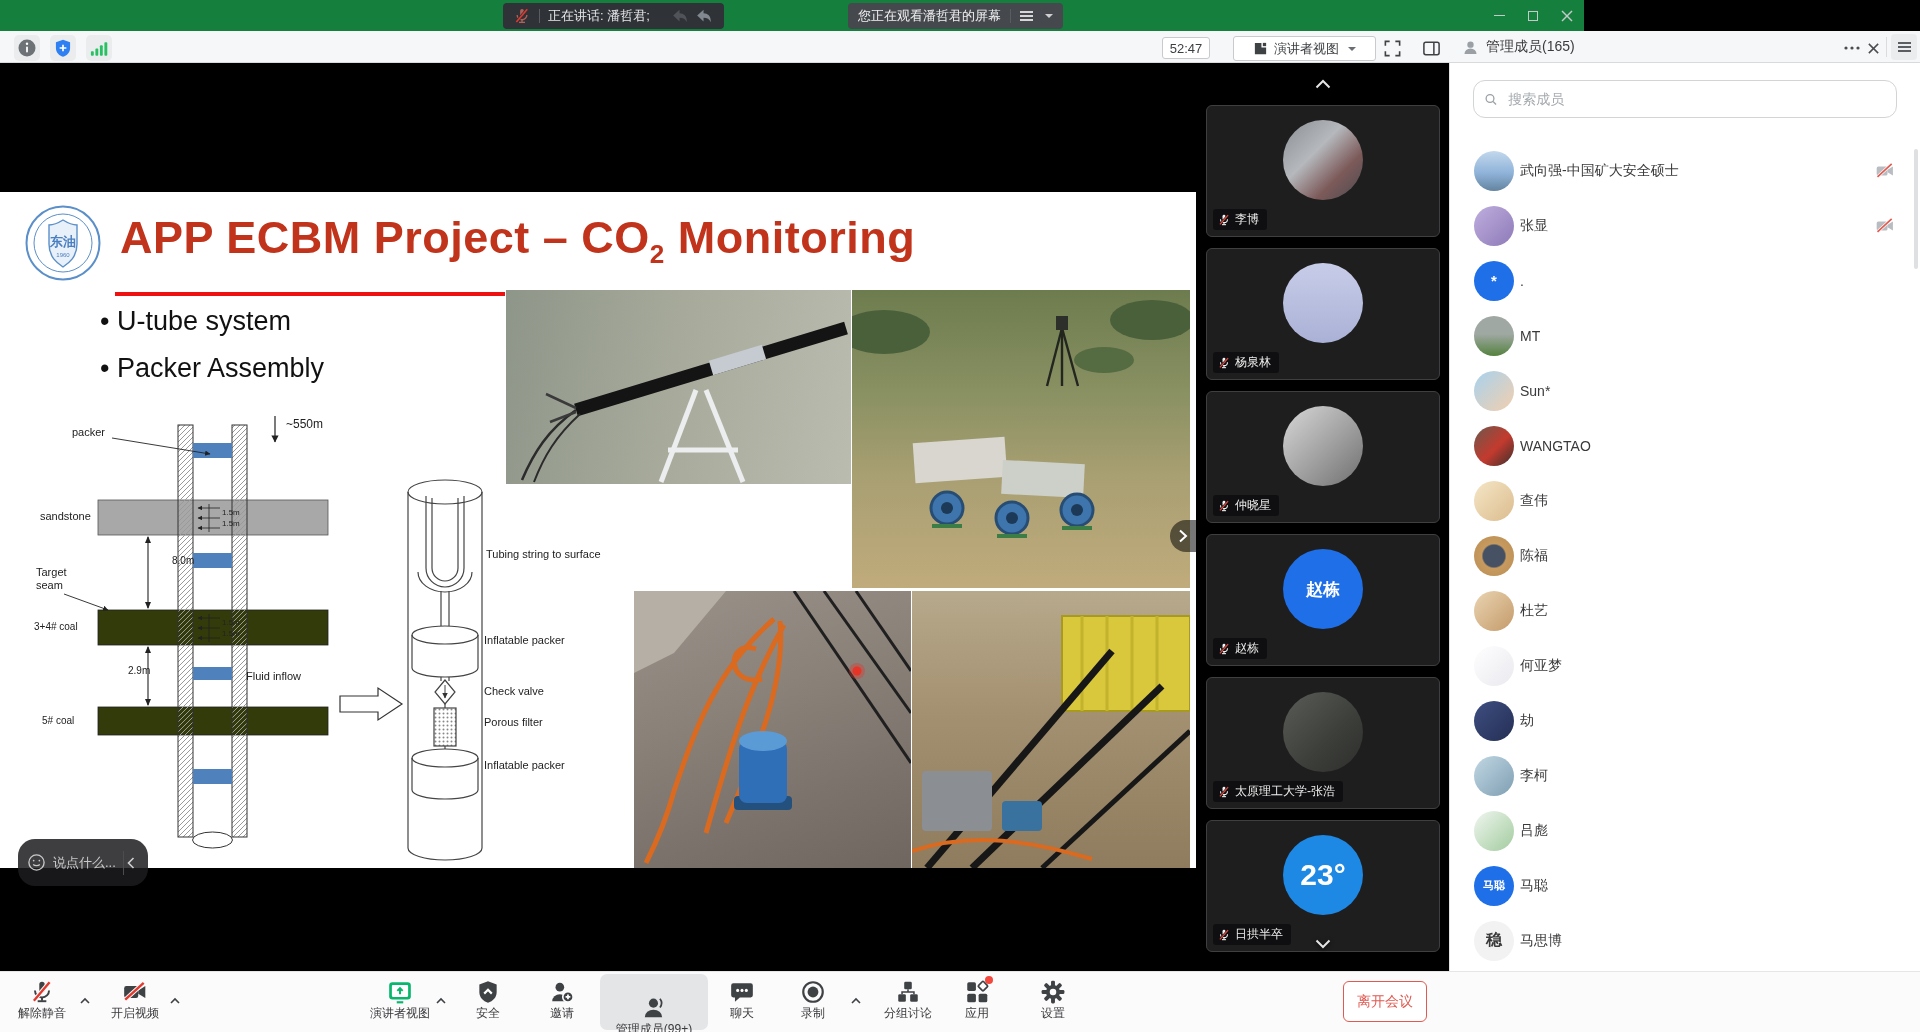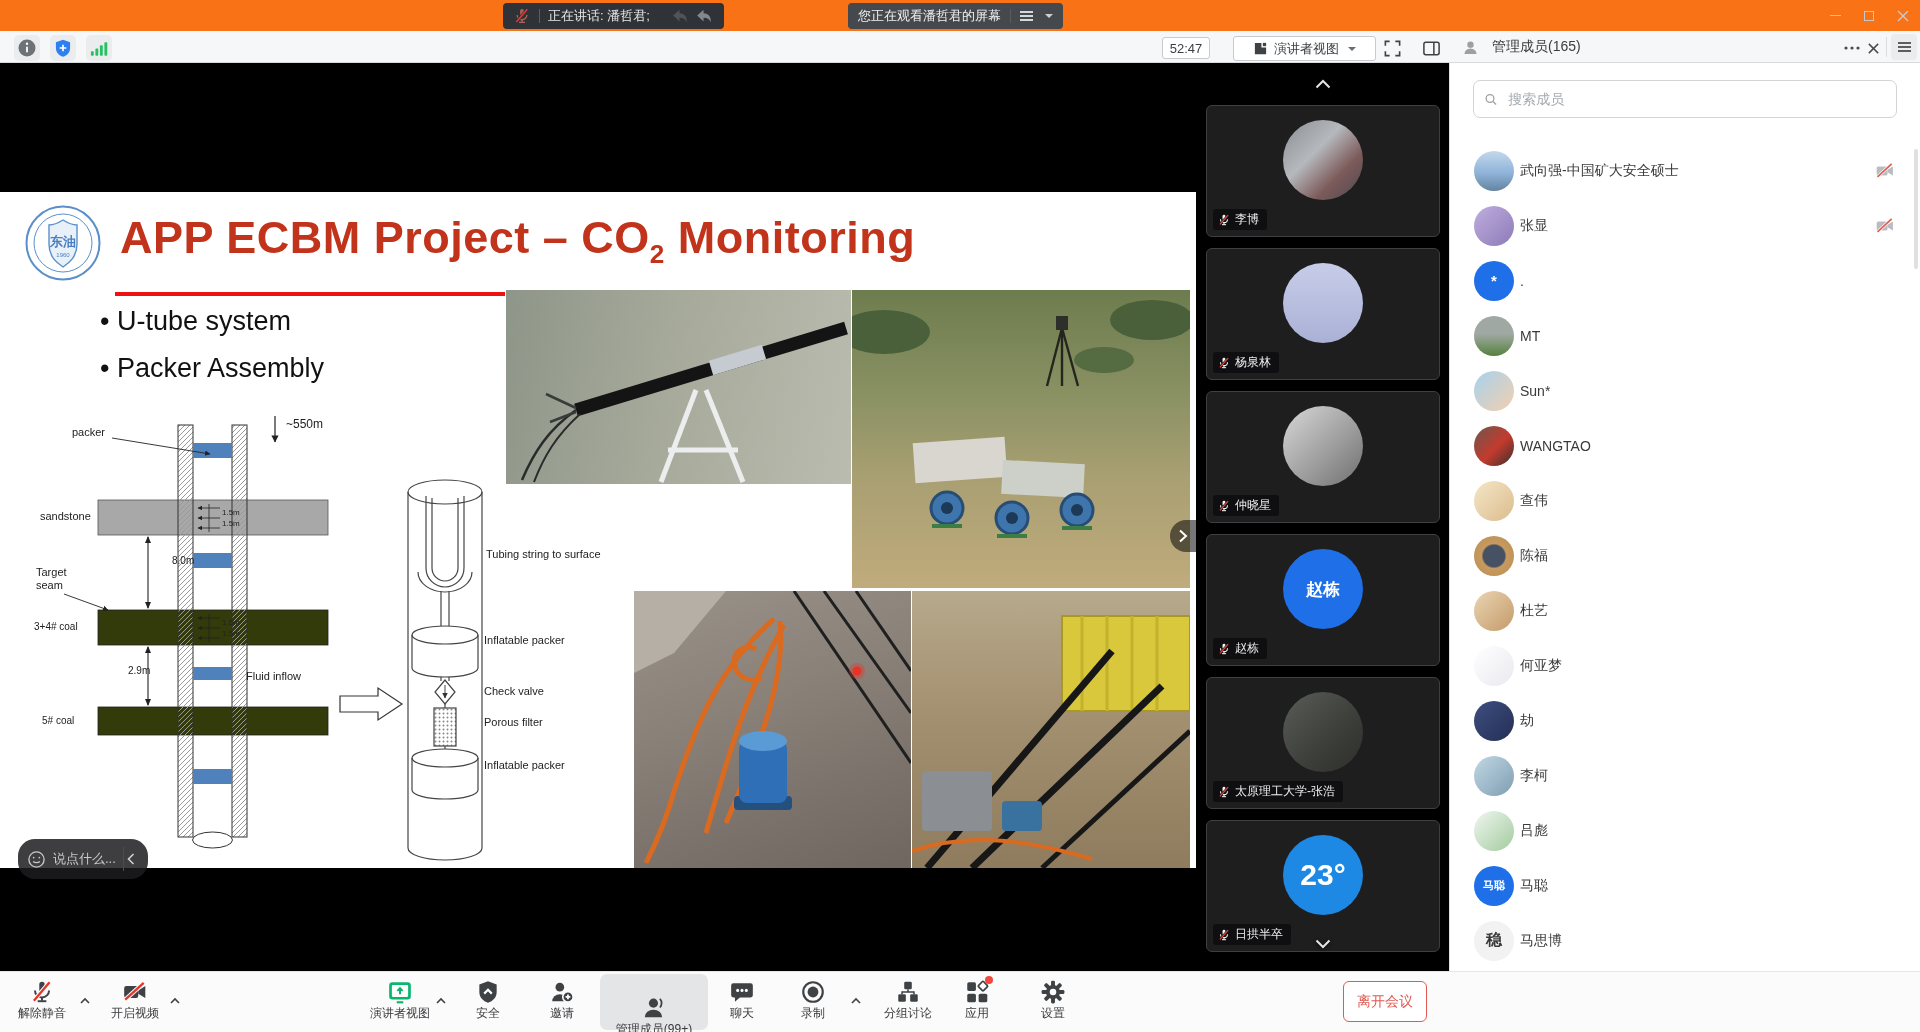--- a/index.html
+++ b/index.html
@@ -1,20 +1,20 @@
 <!DOCTYPE html>
 <html><head>
 <meta charset="utf-8">
 <style>
   html,body{margin:0;padding:0;background:#000;}
   *{box-sizing:border-box;font-family:"Liberation Sans",sans-serif;}
   .app{position:relative;width:1920px;height:1032px;background:#000;overflow:hidden;}
 
   
-  .titlebar{position:absolute;left:0;top:0;width:1920px;height:31px;background:#f97316;}
+  .titlebar{position:absolute;left:0;top:0;width:1584px;height:31px;background:#15803d;}
   .pill{position:absolute;top:3px;height:26px;border-radius:4px;display:flex;align-items:center;}
   .pill1{left:503px;background:#2f3236;padding:0 10px;gap:8px;}
   .pill1 .sp-label{color:#e6e7e9;font-size:13px;white-space:nowrap;}
   .vdiv{width:1px;height:14px;background:#595d61;}
   .pill-arrows{display:flex;gap:4px;margin-left:12px;}
   .pill2{left:848px;background:#45484c;padding:0 10px;gap:9px;}
   .pill2 .watch-label{color:#f0f0f1;font-size:13px;white-space:nowrap;}
   .burger{display:flex;flex-direction:column;gap:2.5px;}
   .burger i{display:block;width:13px;height:1.6px;background:#d6d7d9;}
   .caret{width:0;height:0;border-left:4px solid transparent;border-right:4px solid transparent;border-top:4px solid #cfcfcf;margin-left:3px;}
@@ -22,57 +22,57 @@
   .winbtn{width:34px;height:31px;display:flex;align-items:center;justify-content:center;}
   .minbar{width:11px;height:1.6px;background:#c6c9cb;}
   .maxsq{width:10px;height:10px;border:1.4px solid #c6c9cb;}
 
   
   .topbar{position:absolute;left:0;top:31px;width:1920px;height:32px;background:#f6f7f8;border-bottom:1px solid #d9dadc;}
   .tb-ic{position:absolute;top:4px;width:26px;height:26px;border-radius:5px;background:#ebecee;display:flex;align-items:center;justify-content:center;}
   .timer{position:absolute;left:1162px;top:6px;width:48px;height:22px;border:1px solid #c8cacd;border-radius:3px;background:#fff;font-size:13px;color:#3c3f42;text-align:center;line-height:21px;}
   .viewbtn{position:absolute;left:1233px;top:5px;height:25px;border:1px solid #c8cacd;border-radius:3px;background:#fff;display:flex;align-items:center;padding:0 19px;gap:6px;font-size:13px;color:#3c3f42;}
   .icbtn{position:absolute;top:6px;width:22px;height:22px;display:flex;align-items:center;justify-content:center;}
-  .panel-head{position:absolute;left:1462px;top:0;height:32px;display:flex;align-items:center;gap:13px;font-size:14px;color:#3c3c3e;}
+  .panel-head{position:absolute;left:1462px;top:0;height:32px;display:flex;align-items:center;gap:7px;font-size:14px;color:#3c3c3e;}
   .hdiv{position:absolute;left:1886px;top:6px;width:1px;height:20px;background:#dcdcde;}
   .menu-btn{position:absolute;left:1891px;top:3px;width:26px;height:26px;border-radius:4px;background:#ebecee;display:flex;align-items:center;justify-content:center;}
 
   
   .content{position:absolute;left:0;top:63px;width:1196px;height:908px;background:#000;}
   .slide{position:absolute;left:0;top:129px;width:1196px;height:676px;background:#fff;overflow:hidden;}
   .logo{position:absolute;left:24px;top:12px;width:78px;height:78px;}
   .s-title{position:absolute;left:120px;top:20px;font-size:45px;font-weight:bold;color:#c1331b;white-space:nowrap;letter-spacing:0.5px;}
   .s-title sub{font-size:0.58em;}
   .underline{position:absolute;left:115px;top:100px;width:390px;height:4px;background:#ee1111;}
   .bullets{position:absolute;left:100px;top:106px;margin:0;padding:0;list-style:none;}
   .bullets li{font-size:27px;color:#111;line-height:47px;}
   .bullets li::before{content:"•  ";}
   .photo{position:absolute;overflow:hidden;}
   .p1{left:506px;top:98px;width:345px;height:194px;background:linear-gradient(100deg,#8e9689 0%,#a8ab9c 50%,#b9bcae 100%);}
   .p2{left:852px;top:98px;width:338px;height:298px;background:linear-gradient(180deg,#6d7c4e 0%,#8a9163 35%,#a89f72 62%,#c0ab7c 100%);}
   .p3{left:634px;top:399px;width:277px;height:277px;background:linear-gradient(160deg,#9a938a 0%,#8a8179 40%,#6e665f 100%);}
   .p4{left:912px;top:399px;width:278px;height:277px;background:linear-gradient(180deg,#b7a98c 0%,#a39070 45%,#8f7c5e 100%);}
   .photo svg{position:absolute;left:0;top:0;}
   .nav-next{position:absolute;left:1170px;top:457px;width:26px;height:32px;border-radius:16px 0 0 16px;background:rgba(8,8,8,.55);display:flex;align-items:center;justify-content:center;}
-  .chatbar{position:absolute;left:18px;top:776px;height:40px;border-radius:17px;background:rgba(28,28,30,.85);display:flex;align-items:center;padding:14px 9px;gap:7px;}
+  .chatbar{position:absolute;left:18px;top:776px;height:47px;border-radius:17px;background:rgba(28,28,30,.85);display:flex;align-items:center;padding:14px 9px;gap:7px;}
   .chatbar .ph{color:#c9c9c9;font-size:13px;white-space:nowrap;}
   .chat-collapse{display:flex;align-items:center;justify-content:center;width:16px;height:24px;border-left:1px solid #4c4c4e;}
 
   
   .strip{position:absolute;left:1196px;top:63px;width:253px;height:908px;background:#000;overflow:hidden;}
   .chev-up{position:absolute;left:119px;top:12px;}
   .chev-down{position:absolute;left:119px;top:872px;filter:drop-shadow(0 1px 2px rgba(0,0,0,.8));}
   .tiles{position:absolute;left:10px;top:42px;display:flex;flex-direction:column;gap:11px;}
   .tile{width:234px;height:132px;background:#1e1e1f;border:1px solid #3f3f41;border-radius:6px;position:relative;padding-left:44px;}
   .t-av{position:absolute;left:50%;top:14px;transform:translateX(-50%);width:80px;height:80px;border-radius:50%;display:flex;align-items:center;justify-content:center;color:#fff;font-weight:bold;overflow:hidden;}
   .t-label{position:absolute;left:6px;bottom:6px;background:rgba(12,12,14,.78);border-radius:3px;padding:2px 8px 2px 4px;display:flex;align-items:center;gap:4px;color:#ececec;font-size:12px;white-space:nowrap;}
 
   
   .panel{position:absolute;left:1449px;top:63px;width:471px;height:969px;background:#fff;border-left:1px solid #e2e2e4;}
-  .search{position:absolute;left:23px;top:17px;width:424px;height:38px;border:1px solid #d3d4d6;border-radius:7px;display:flex;align-items:center;padding:0 10px;gap:8px;background:#fff;}
+  .search{position:absolute;left:23px;top:17px;width:424px;height:38px;border:1px solid #d3d4d6;border-radius:12px;display:flex;align-items:center;padding:0 10px;gap:8px;background:#fff;}
   .search input{border:none;outline:none;font-size:14px;color:#333;width:100%;background:transparent;}
   .search input::placeholder{color:#a6abb0;}
   .m-list{position:absolute;left:0;top:80px;width:471px;height:828px;overflow:hidden;}
   .m-row{height:55px;display:flex;align-items:center;padding:0 26px 0 24px;}
   .m-av{width:40px;height:40px;border-radius:50%;flex:none;display:flex;align-items:center;justify-content:center;overflow:hidden;color:#fff;font-weight:bold;}
   .m-name{margin-left:6px;font-size:14px;color:#3a3a3c;white-space:nowrap;}
   .m-cam{margin-left:auto;flex:none;}
   .scrollthumb{position:absolute;right:2px;top:86px;width:4px;height:120px;border-radius:2px;background:#dfe0e2;}
   .actions{position:absolute;left:0;bottom:0;width:471px;height:60px;border-top:1px solid #ececee;background:#fff;display:flex;align-items:center;gap:20px;padding-left:66px;}
   .btn-primary{height:32px;padding:0 16px;background:#1669f2;color:#fff;border:none;border-radius:4px;font-size:14px;}

